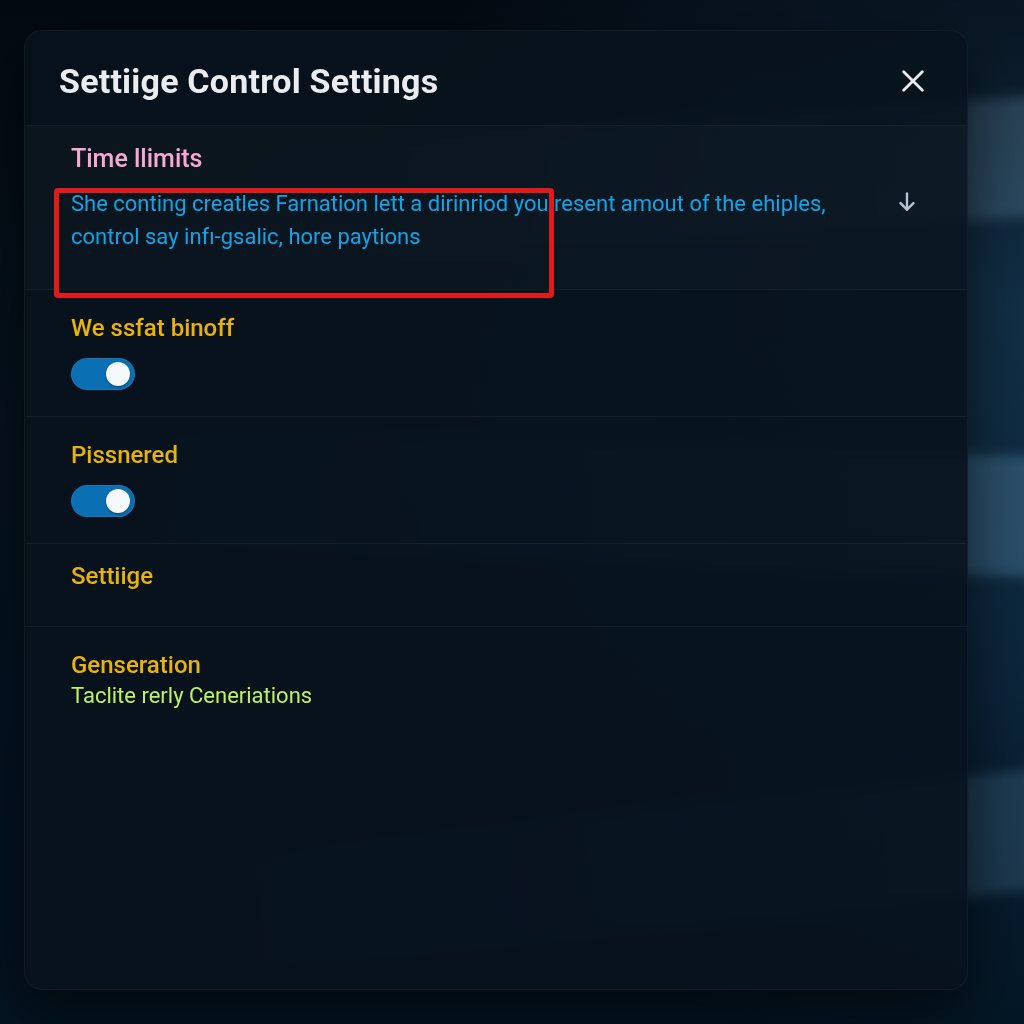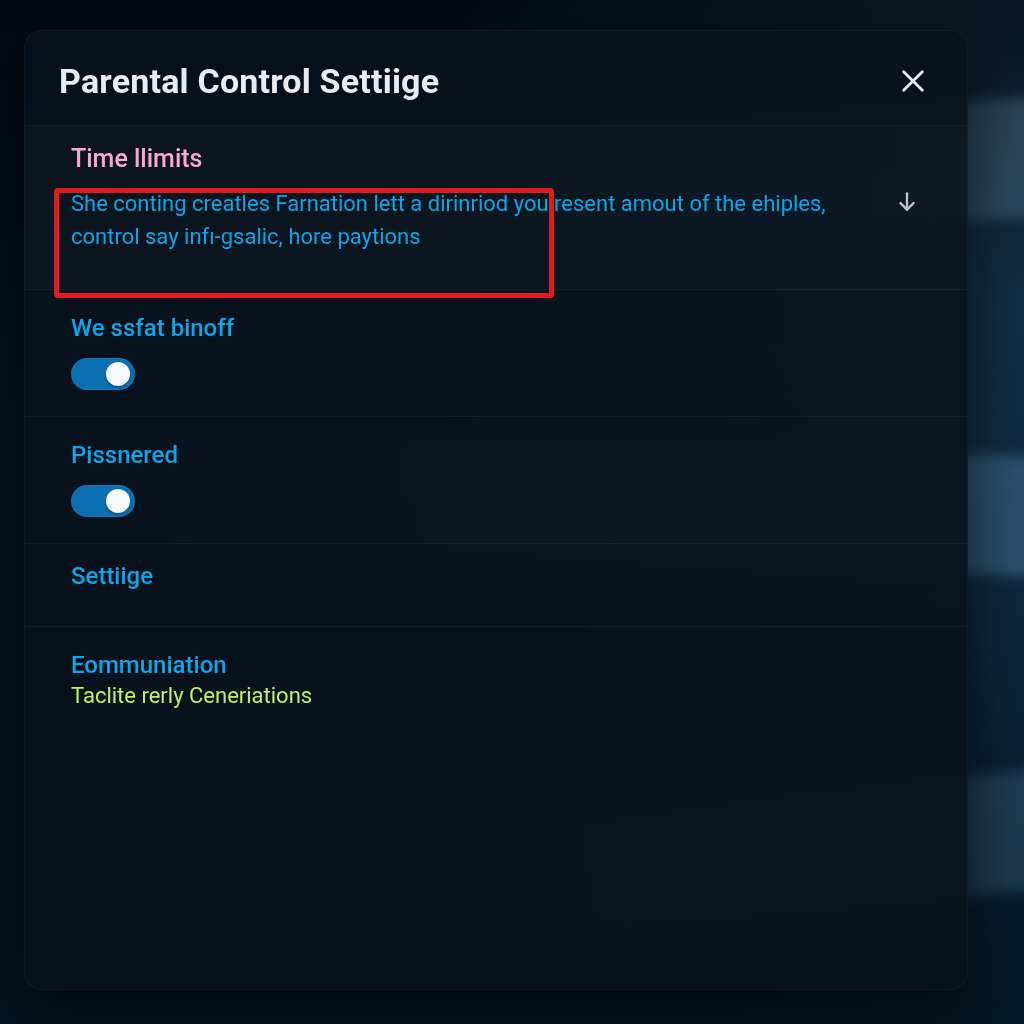--- a/index.html
+++ b/index.html
@@ -103,21 +103,21 @@
     top: 60px;
     width: 32px; height: 32px;
     color: #b9c3cc;
     display: flex; align-items: center; justify-content: center;
   }
   .expand-icon svg { width: 26px; height: 26px; }
 
   .section .label {
     font-size: 24px;
     font-weight: 500;
-    color: #0ea5e9;
+    color: #eab308;
     margin-bottom: 16px;
   }
 
   
   .toggle {
     width: 64px;
     height: 32px;
     border-radius: 999px;
     background: #0a6fb3;
     position: relative;
@@ -154,21 +154,21 @@
 
 <div class="backdrop">
   <div class="ray1"></div>
   <div class="ray2"></div>
   <div class="ray3"></div>
 </div>
 
 <div class="panel">
 
   <div class="header">
-    <h1>Parental Control Settiige</h1>
+    <h1>Settiige Control Settings</h1>
     <div class="close-btn">
       <svg viewBox="0 0 24 24" fill="none" stroke="currentColor" stroke-width="2.4" stroke-linecap="round">
         <line x1="4" y1="4" x2="20" y2="20"></line>
         <line x1="20" y1="4" x2="4" y2="20"></line>
       </svg>
     </div>
   </div>
 
   <div class="body">
 
@@ -196,20 +196,20 @@
         <div class="knob"></div>
       </div>
     </div>
 
 
     <div class="section tight">
       <div class="label" style="margin-bottom:16px">Settiige</div>
     </div>
 
     <div class="section noborder">
-      <div class="label" style="margin-bottom:4px">Eommuniation</div>
+      <div class="label" style="margin-bottom:4px">Genseration</div>
       <div class="sub">Taclite rerly Ceneriations</div>
     </div>
 
   </div>
 </div>
 
 <div class="annotation" style="left:54px; top:188px; width:500px; height:110px;"></div>
 
 </body></html>

